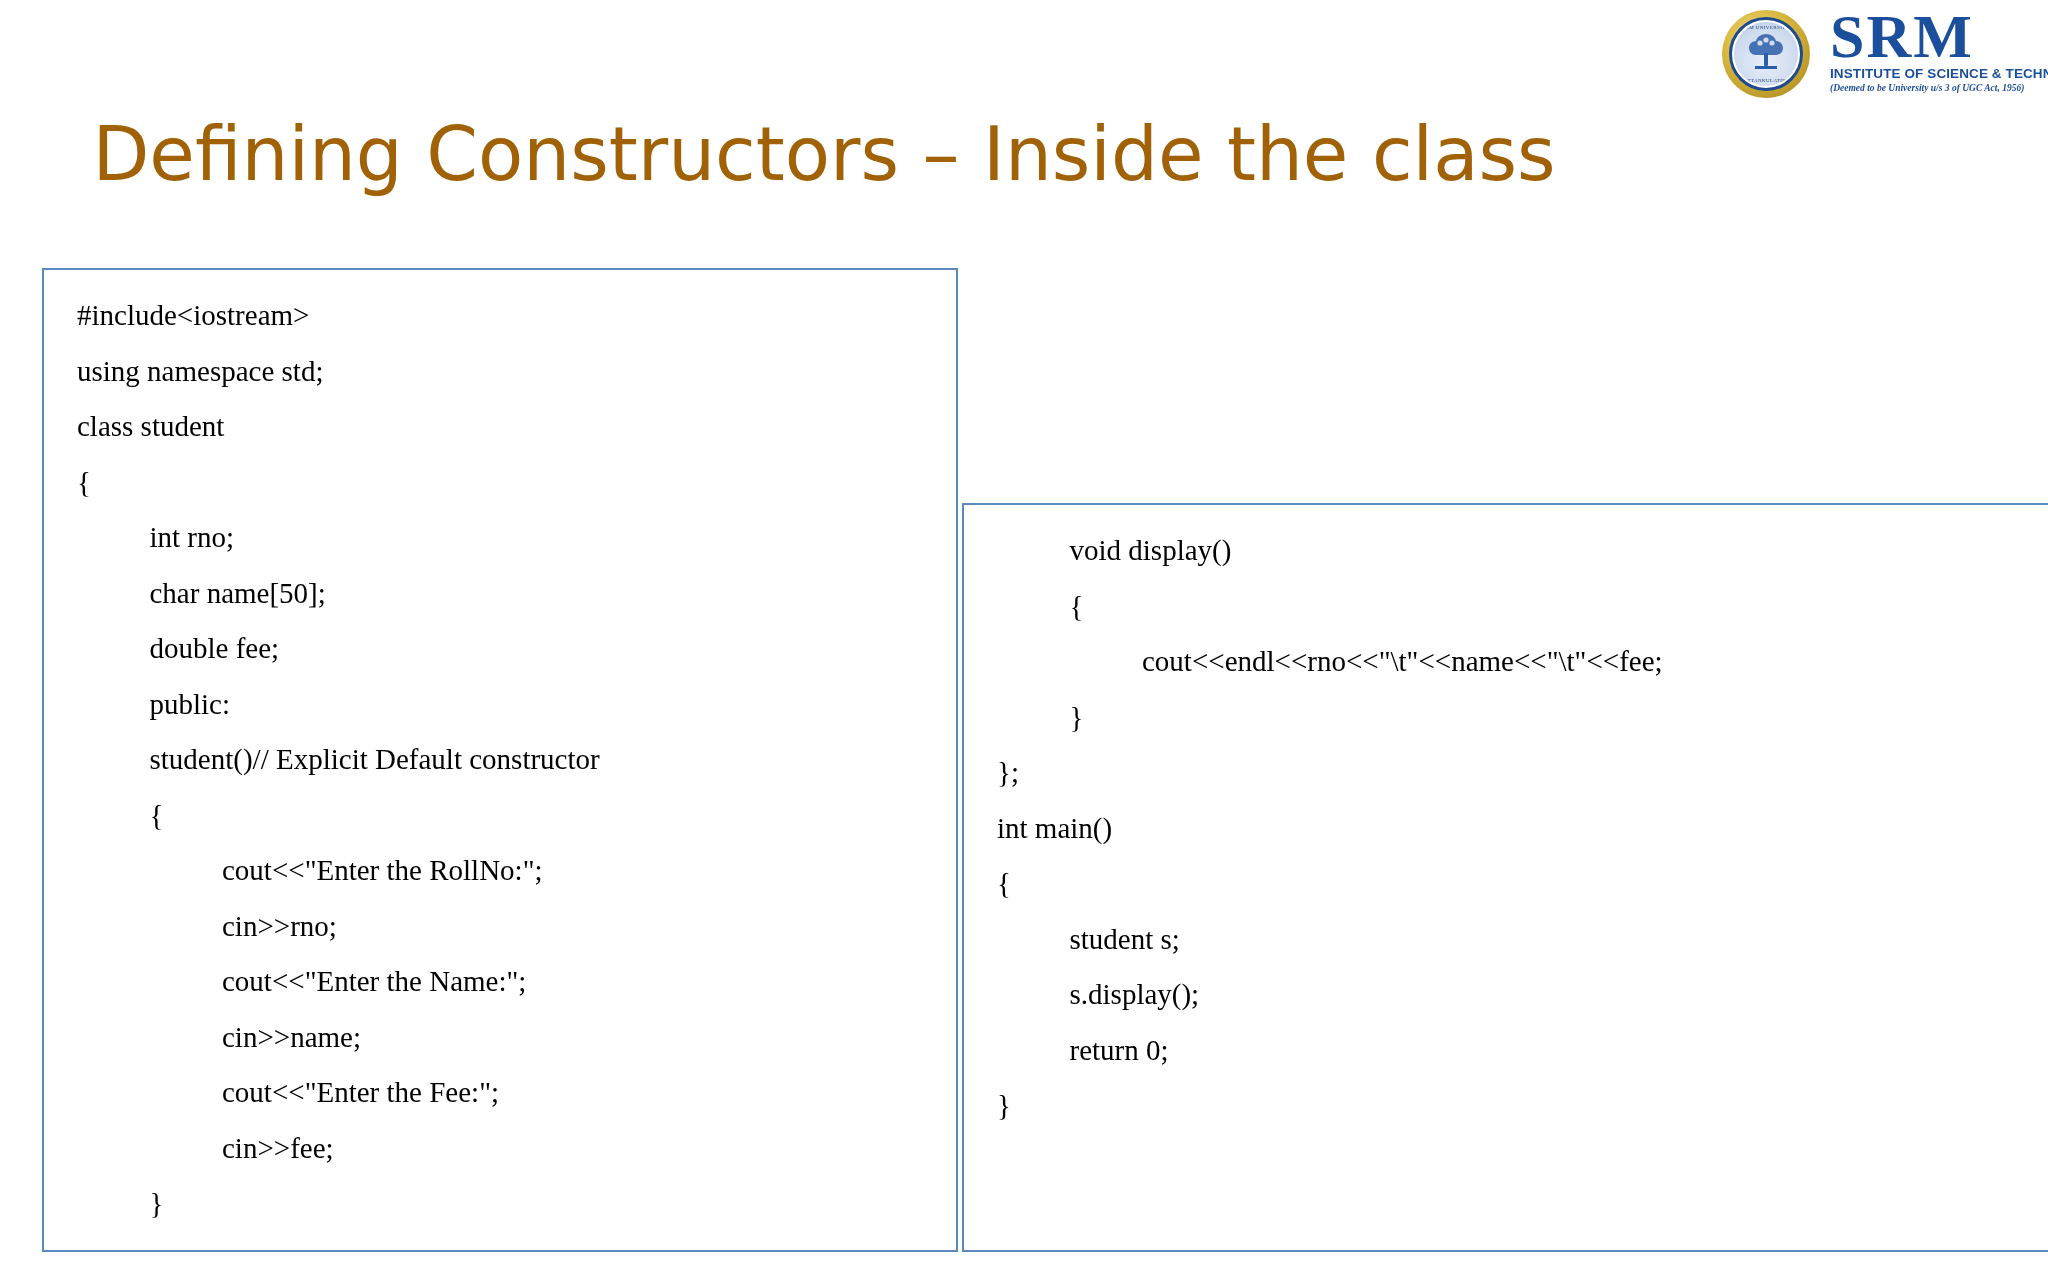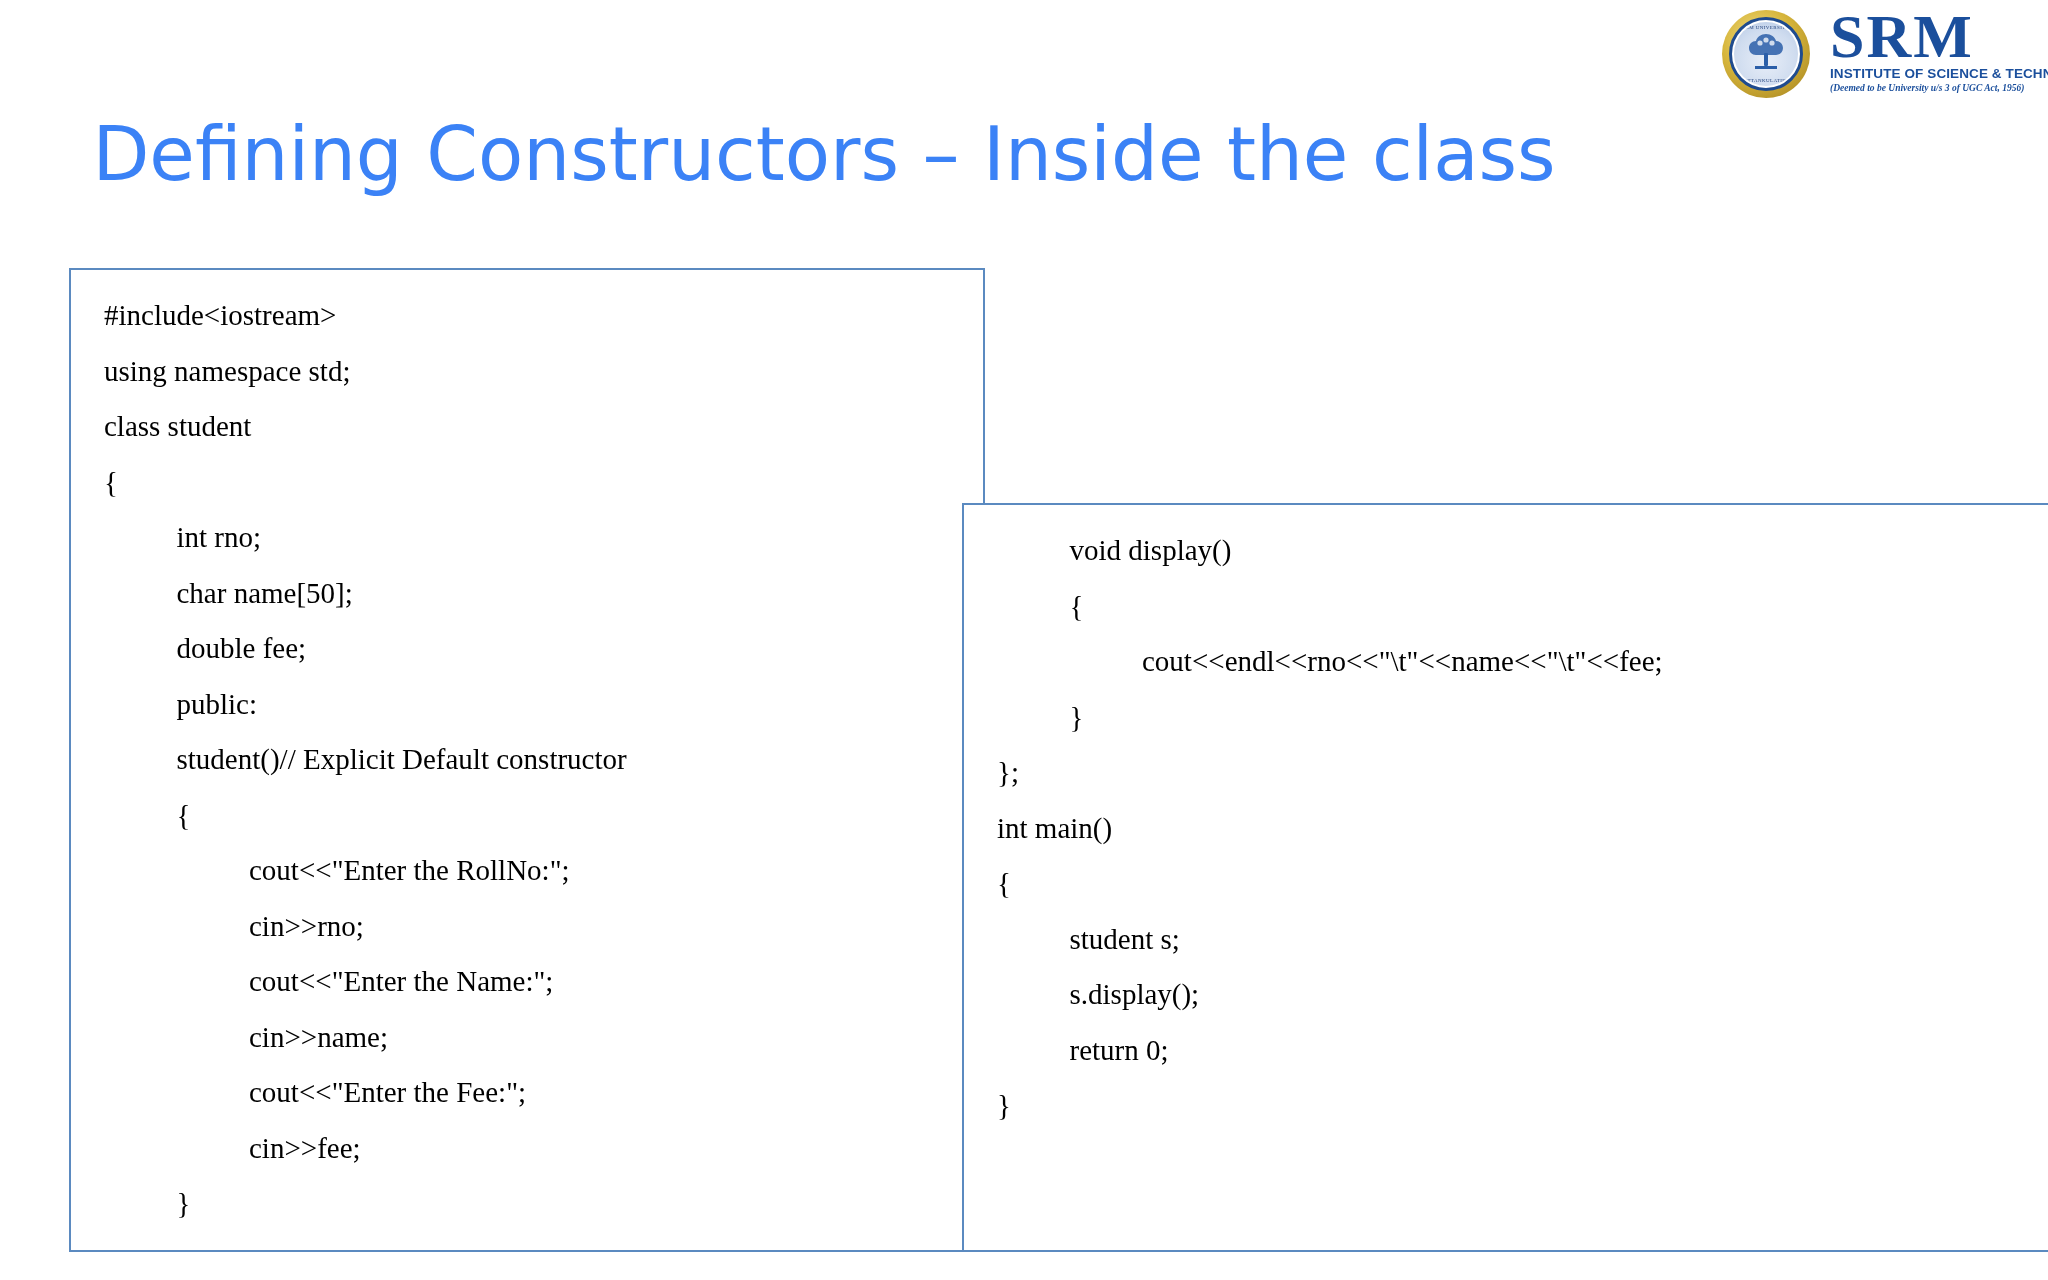--- a/index.html
+++ b/index.html
@@ -105,21 +105,21 @@
   .slide-title {
     position: absolute;
     left: 0;
     top: 116px;
     width: 1648px;
     text-align: center;
     font-family: "DejaVu Sans", "Liberation Sans", sans-serif;
     font-weight: 400;
     font-size: 74px;
     line-height: 1.05;
-    color: #3b82f6;
+    color: #a16207;
     white-space: nowrap;
   }
 
   
   .code-panel {
     position: absolute;
     border: 2px solid #5b8ac0;
     background: #ffffff;
     box-sizing: border-box;
     font-family: "Liberation Serif", "DejaVu Serif", serif;
@@ -128,21 +128,20 @@
     color: #000000;
     white-space: pre;
     overflow: hidden;
   }
   #panel-left {
     left: 42px;
     top: 268px;
     width: 916px;
     height: 984px;
     padding: 18px 0 0 33px;
-    margin-left: 27px;
   }
   #panel-right {
     left: 962px;
     top: 503px;
     width: 1090px;
     height: 749px;
     padding: 18px 0 0 33px;
   }
   .code-line { display: block; height: 55.5px; }
 </style>

